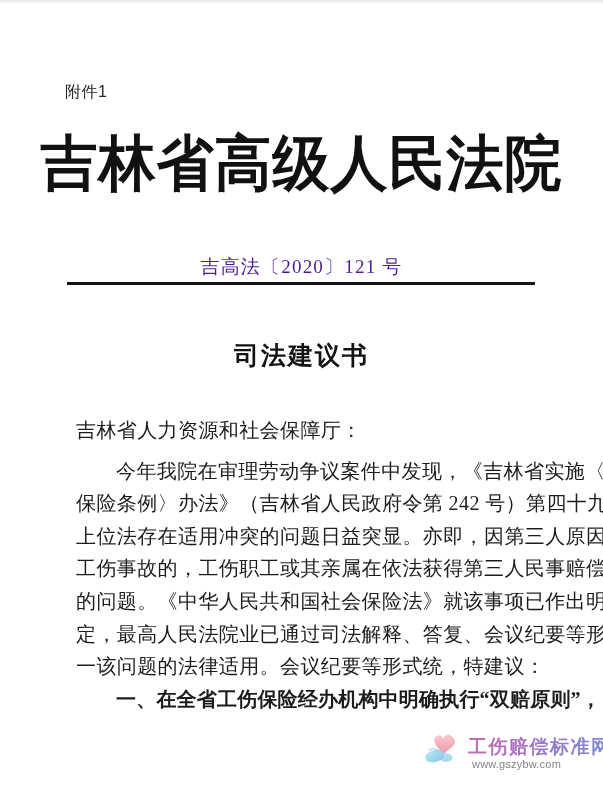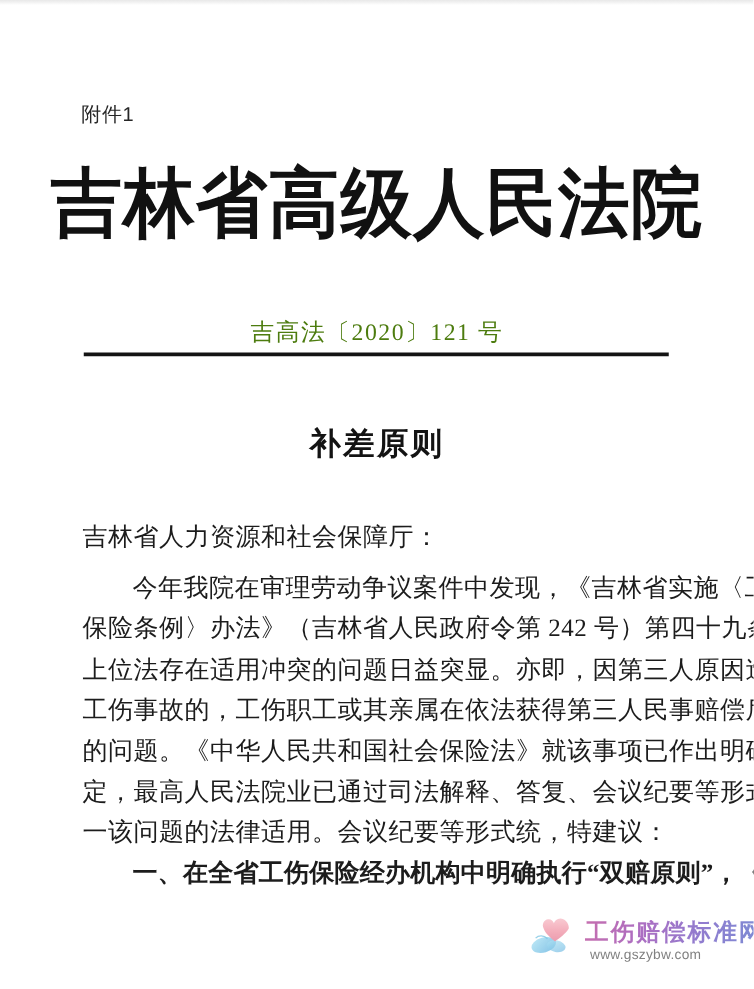--- a/index.html
+++ b/index.html
@@ -63,21 +63,21 @@
   
   .doc-number {
     position: absolute;
     left: 0;
     top: 254px;
     width: 603px;
     text-align: center;
     font-size: 19px;
     line-height: 26px;
     letter-spacing: 1.2px;
-    color: #4d7c0f;
+    color: #4c1d95;
     white-space: nowrap;
   }
 
   .masthead-rule {
     position: absolute;
     left: 67px;
     top: 282px;
     width: 468px;
     height: 3px;
     background: #141414;
@@ -95,21 +95,21 @@
     font-size: 25px;
     line-height: 34px;
     letter-spacing: 2px;
     color: #131313;
     white-space: nowrap;
   }
 
   
   .body-block {
     position: absolute;
-    left: 66px;
+    left: 76px;
     top: 414px;
     width: 470px;
   }
 
   .body-line {
     font-size: 20px;
     line-height: 32.6px;
     letter-spacing: 0.4px;
     color: #1c1c1c;
     white-space: nowrap;
@@ -187,21 +187,21 @@
   <div class="scan-edge"></div>
 
   <div class="attachment-label">附件1</div>
 
   <div class="masthead">吉林省高级人民法院</div>
 
   <div class="doc-number">吉高法〔2020〕121 号</div>
 
   <div class="masthead-rule"></div>
 
-  <div class="doc-type">补差原则</div>
+  <div class="doc-type">司法建议书</div>
 
   <div class="body-block">
 
     <div class="body-line recipient">吉林省人力资源和社会保障厅：</div>
 
     <div class="body-line indent">今年我院在审理劳动争议案件中发现，《吉林省实施〈工伤</div>
     <div class="body-line">保险条例〉办法》（吉林省人民政府令第 242 号）第四十九条与</div>
     <div class="body-line">上位法存在适用冲突的问题日益突显。亦即，因第三人原因造成</div>
     <div class="body-line">工伤事故的，工伤职工或其亲属在依法获得第三人民事赔偿后，</div>
     <div class="body-line">的问题。《中华人民共和国社会保险法》就该事项已作出明确规</div>

